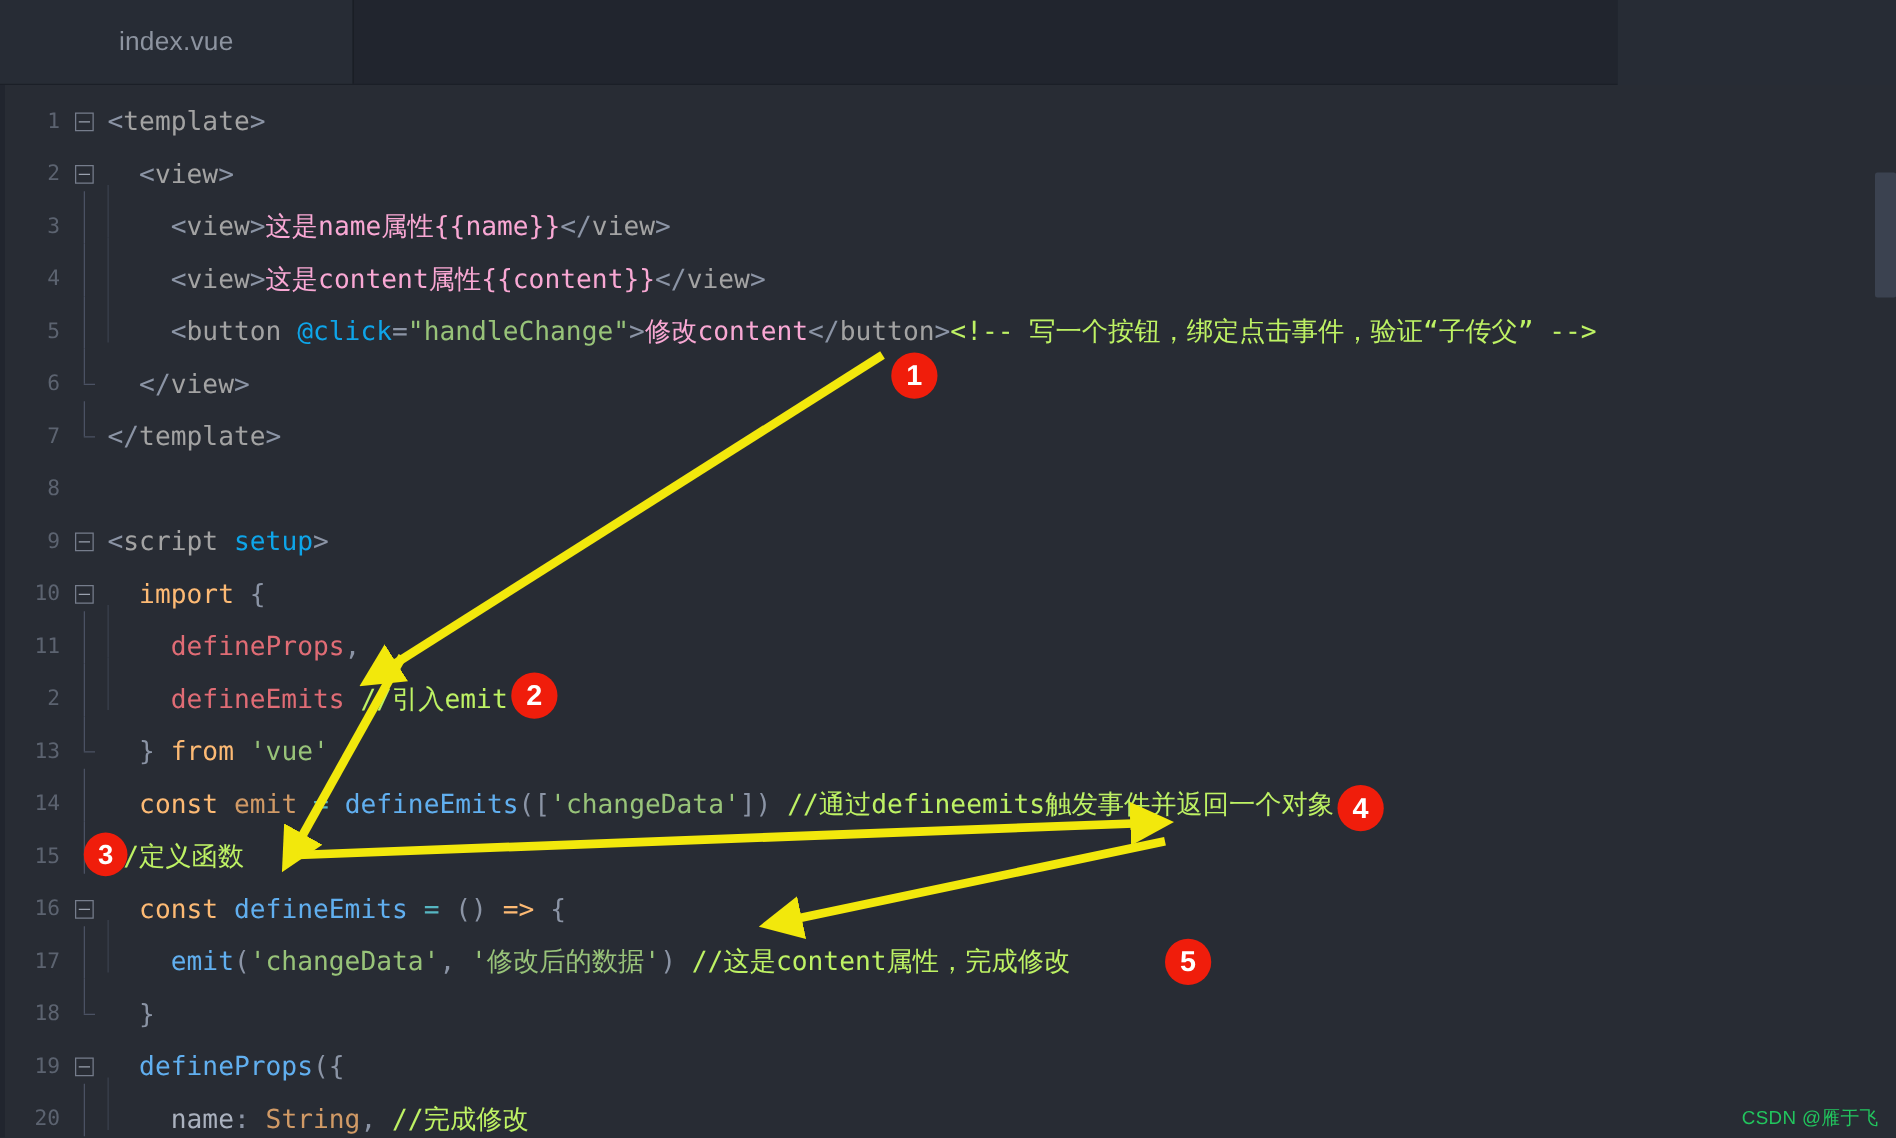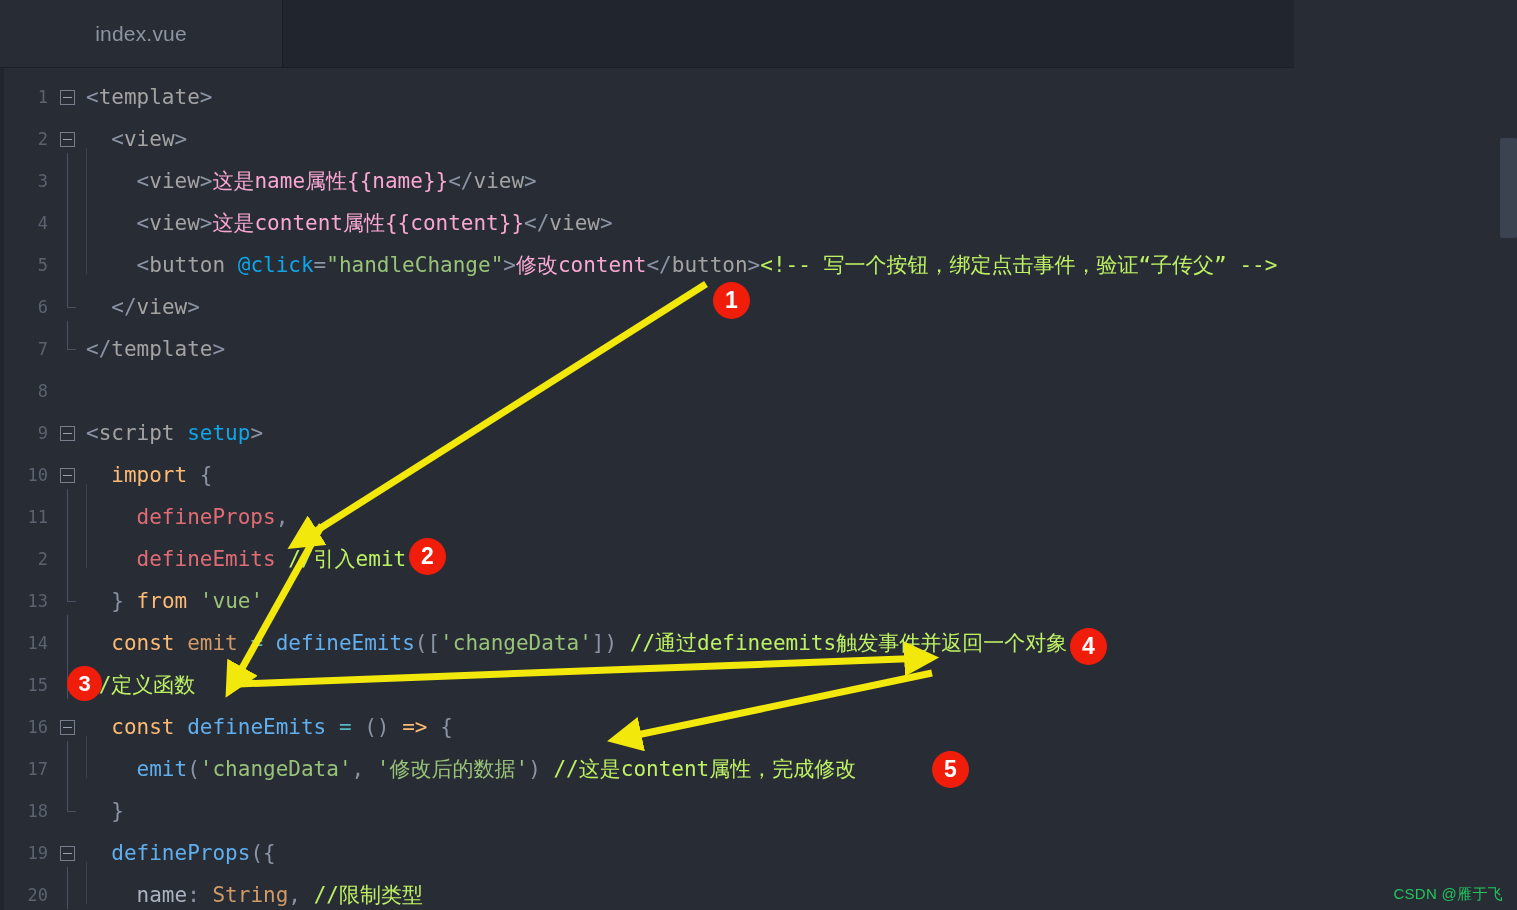--- a/index.html
+++ b/index.html
@@ -331,21 +331,21 @@
         <span class="foldbox"></span>
       </span>
     <span class="code">  <span class="t-fn">defineProps</span><span class="t-punc">({</span></span>
   </div>
 
   <div class="row" style="top:806px">
     <span class="lnum">20</span>
     <span class="fold">
         <span class="guideV"></span>
       </span>
-    <span class="code ind">    <span class="t-prop">name</span><span class="t-punc">:</span> <span class="t-type">String</span><span class="t-punc">,</span> <span class="t-cmt">//限制类型</span></span>
+    <span class="code ind">    <span class="t-prop">name</span><span class="t-punc">:</span> <span class="t-type">String</span><span class="t-punc">,</span> <span class="t-cmt">//完成修改</span></span>
   </div>
 
   <div id="vscroll">
     <div id="vthumb"></div>
   </div>
 </div>
 
 <svg id="overlay" viewBox="0 0 1517 910" width="1517" height="910">
   <defs>
     <marker id="ah" markerWidth="5" markerHeight="5" refX="3.4" refY="2.5" orient="auto" markerUnits="strokeWidth">

